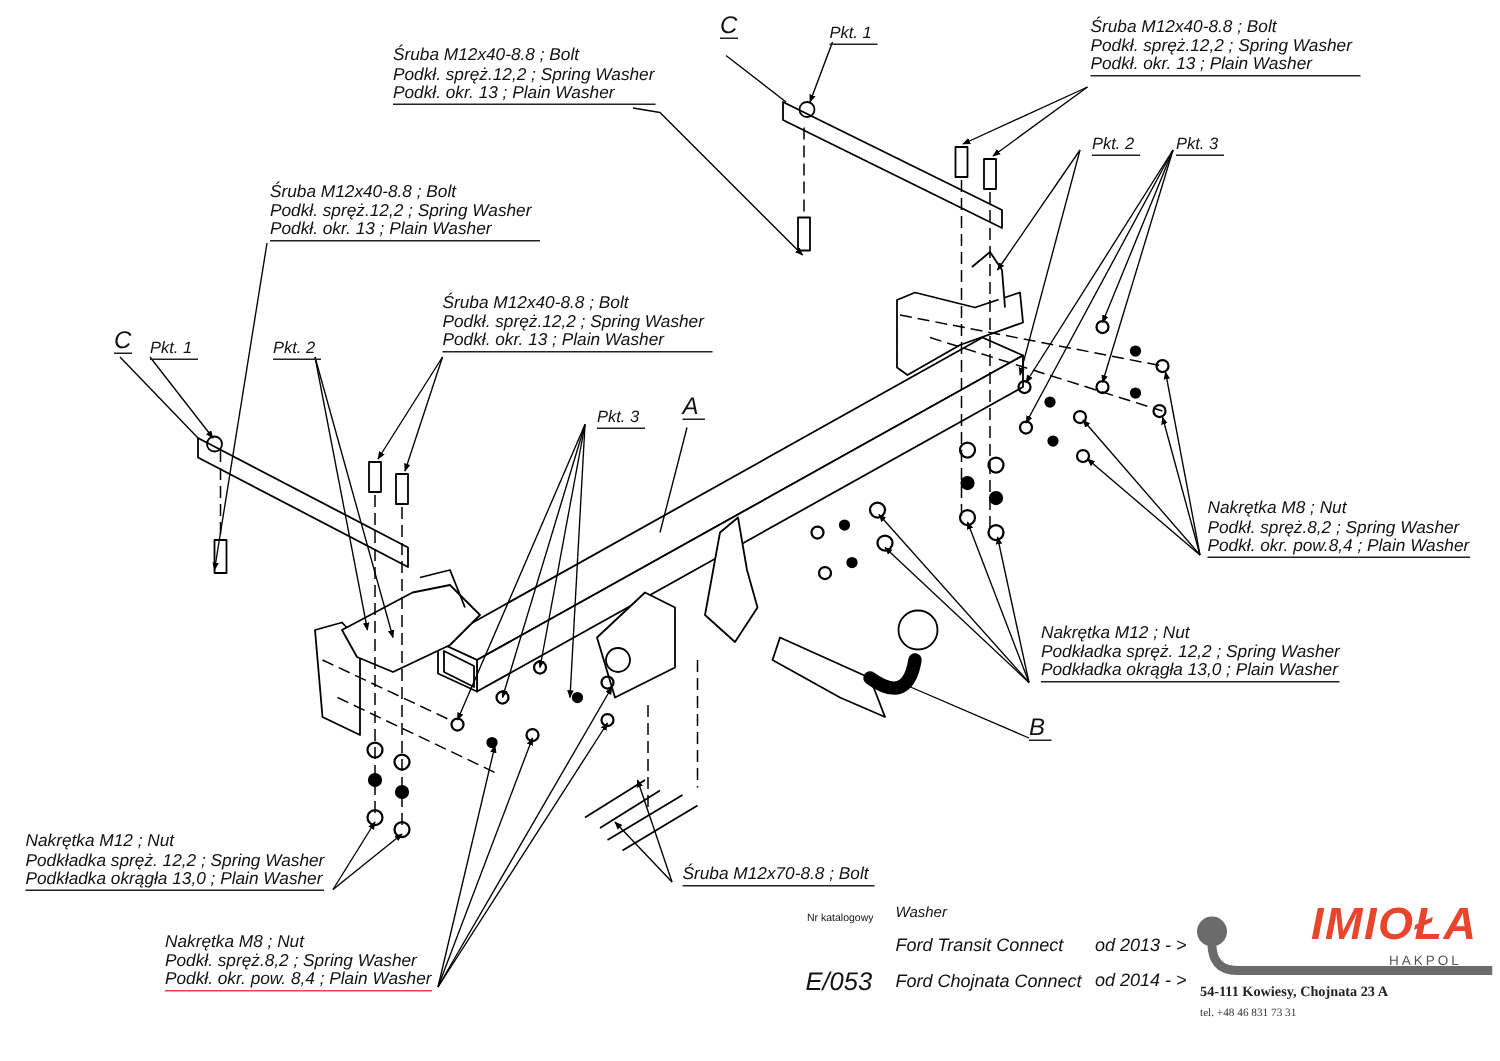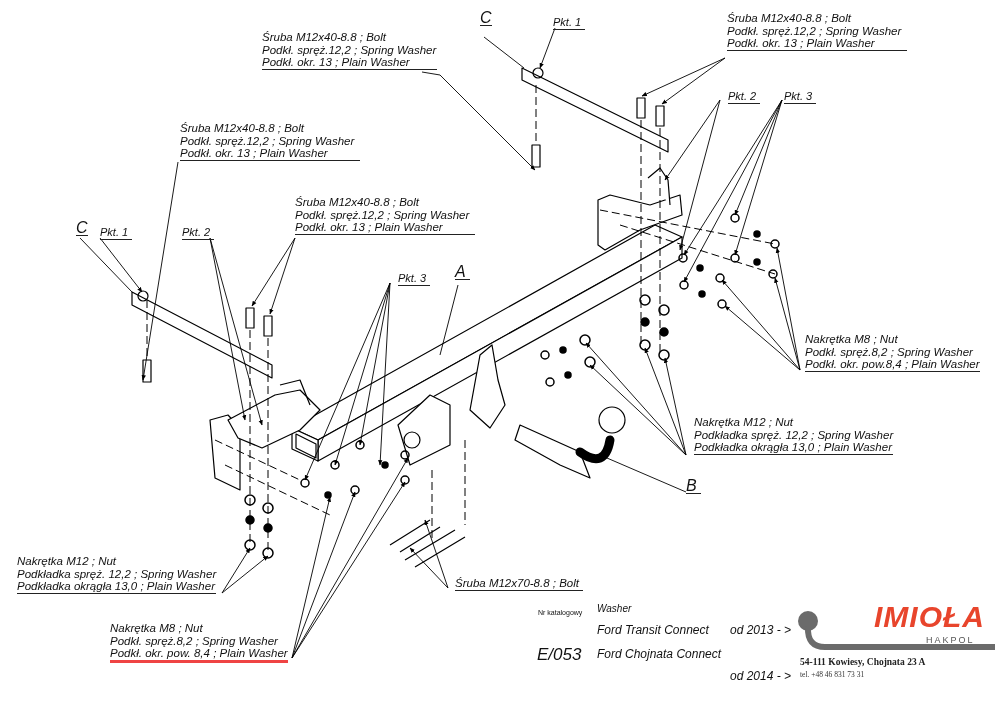--- a/index.html
+++ b/index.html
@@ -236,32 +236,32 @@
 
 <div class="lbl" style="left:17px;top:555px;">
   <div>Nakrętka  M12 ; Nut</div>
   <div>Podkładka spręż. 12,2 ; Spring Washer</div>
   <div style="border-bottom:1px solid #222;">Podkładka okrągła 13,0 ;  Plain Washer</div>
 </div>
 
 <div class="lbl" style="left:110px;top:622px;">
   <div>Nakrętka  M8 ; Nut</div>
   <div>Podkł. spręż.8,2 ; Spring Washer</div>
-  <div style="border-bottom:3px solid #ef4444;">Podkł. okr. pow. 8,4 ; Plain Washer</div>
+  <div style="border-bottom:1px solid #ef4444;">Podkł. okr. pow. 8,4 ; Plain Washer</div>
 </div>
 
 <div class="lbl u" style="left:455px;top:577px;">Śruba M12x70-8.8 ;  Bolt</div>
 
 <div class="lbl small" style="left:538px;top:607px;font-style:normal;">Nr katalogowy</div>
 <div class="lbl info" style="left:597px;top:603px;font-size:10px;">Washer</div>
 <div class="lbl cat" style="left:537px;top:621px;margin-top:28px;">E/053</div>
 <div class="lbl info" style="left:597px;top:624px;">Ford Transit Connect</div>
 <div class="lbl info" style="left:730px;top:624px;">od  2013 - &gt;</div>
 <div class="lbl info" style="left:597px;top:648px;">Ford Chojnata Connect</div>
-<div class="lbl info" style="left:730px;top:670px;">od  2014 - &gt;</div>
+<div class="lbl info" style="left:730px;top:647px;">od  2014 - &gt;</div>
 
 <div>
   <svg style="position:absolute;left:795px;top:605px;" width="200" height="50" viewBox="0 0 200 50">
     <circle cx="13" cy="16" r="10" fill="#6b6b6b"></circle>
     <path d="M13,22 Q12,42 30,42 L200,42" stroke="#6b6b6b" stroke-width="6" fill="none"></path>
   </svg>
   <div class="logo-text" style="left:874px;top:600px;color:#e8452c;">IMIOŁA</div>
   <div class="logo-sub" style="left:926px;top:635px;">HAKPOL</div>
 </div>
 <div class="addr" style="left:800px;top:657px;">54-111 Kowiesy, Chojnata 23 A</div>

